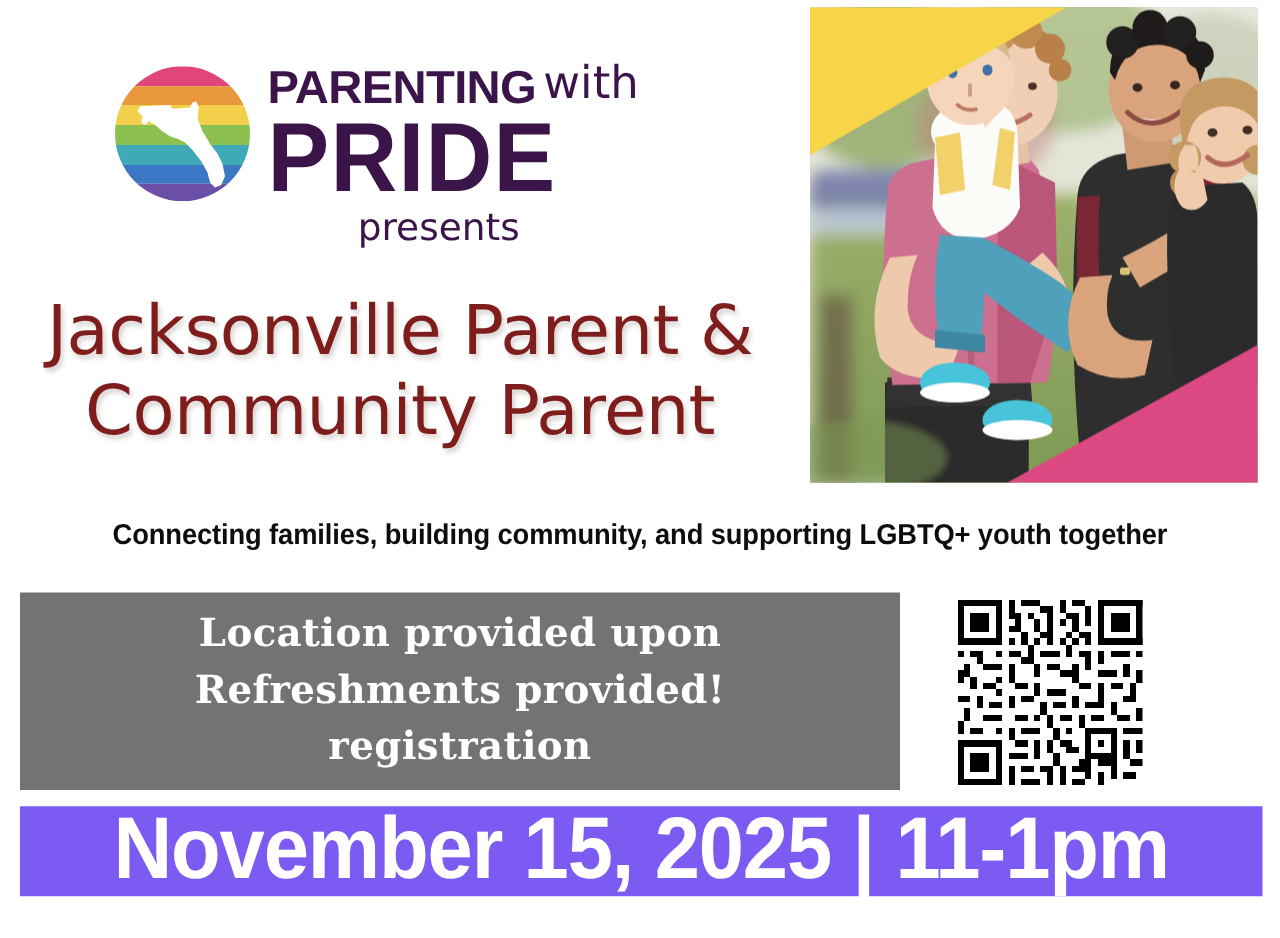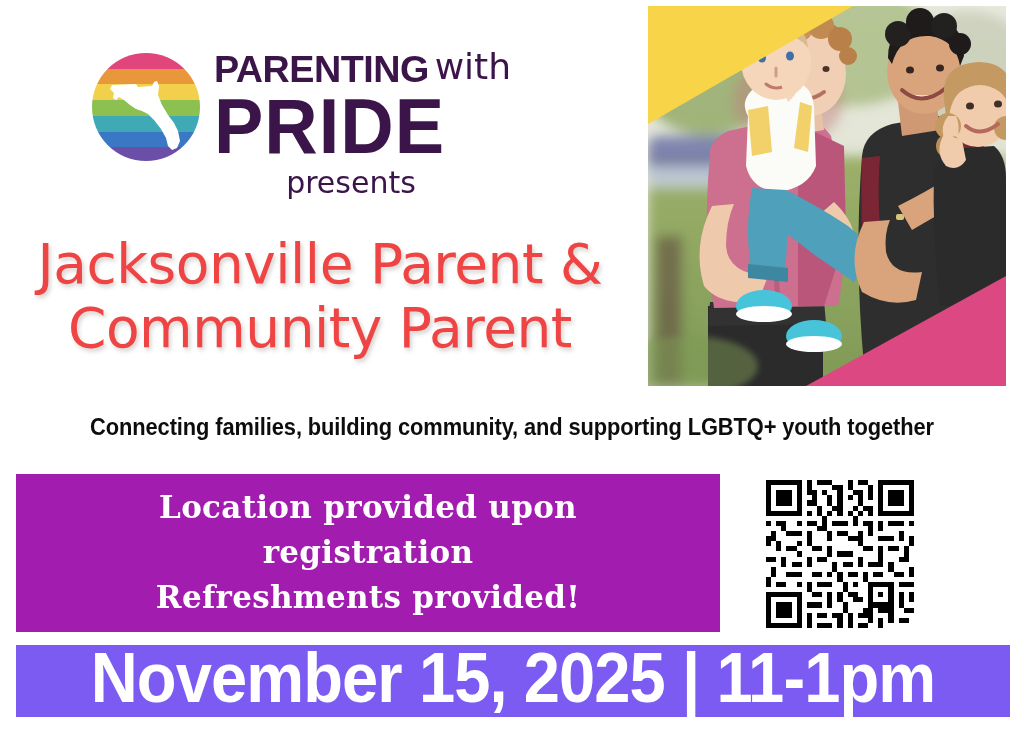--- a/index.html
+++ b/index.html
@@ -118,21 +118,21 @@
   #event-title {
     position: absolute;
     left: 0;
     top: 232px;
     width: 640px;
     text-align: center;
     font-family: "DejaVu Sans", sans-serif;
     font-weight: 400;
     font-size: 55px;
     line-height: 64px;
-    color: #ef4444;
+    color: #7f1d1d;
     text-shadow: 2px 3px 4px rgba(120,110,100,0.30);
     letter-spacing: -0.5px;
   }
 
   
   #tagline {
     position: absolute;
     left: 0;
     top: 414px;
     width: 1024px;
@@ -171,21 +171,21 @@
     border-left: 200px solid transparent;
   }
 
   
   #info-box {
     position: absolute;
     left: 16px;
     top: 474px;
     width: 704px;
     height: 158px;
-    background: #a21caf;
+    background: #737373;
     display: flex;
     align-items: center;
     justify-content: center;
   }
   #info-text {
     font-family: "DejaVu Serif", serif;
     font-weight: bold;
     font-size: 31px;
     line-height: 45px;
     color: #ffffff;
@@ -415,22 +415,22 @@
       </g>
     </svg>
 
     <div id="photo-corner-yellow"></div>
     <div id="photo-corner-pink"></div>
   </div>
 
   <div id="info-box">
     <div id="info-text">
       <div>Location provided upon</div>
+      <div>Refreshments provided!</div>
       <div>registration</div>
-      <div>Refreshments provided!</div>
     </div>
   </div>
 
   <div id="qr-code">
     <svg width="148" height="148" viewBox="0 0 29 29" shape-rendering="crispEdges">
       <rect width="29" height="29" fill="#ffffff"></rect>
       <g fill="#000000">
 
         <rect x="0" y="0" width="7" height="1"></rect>
           <rect x="0" y="6" width="7" height="1"></rect>

